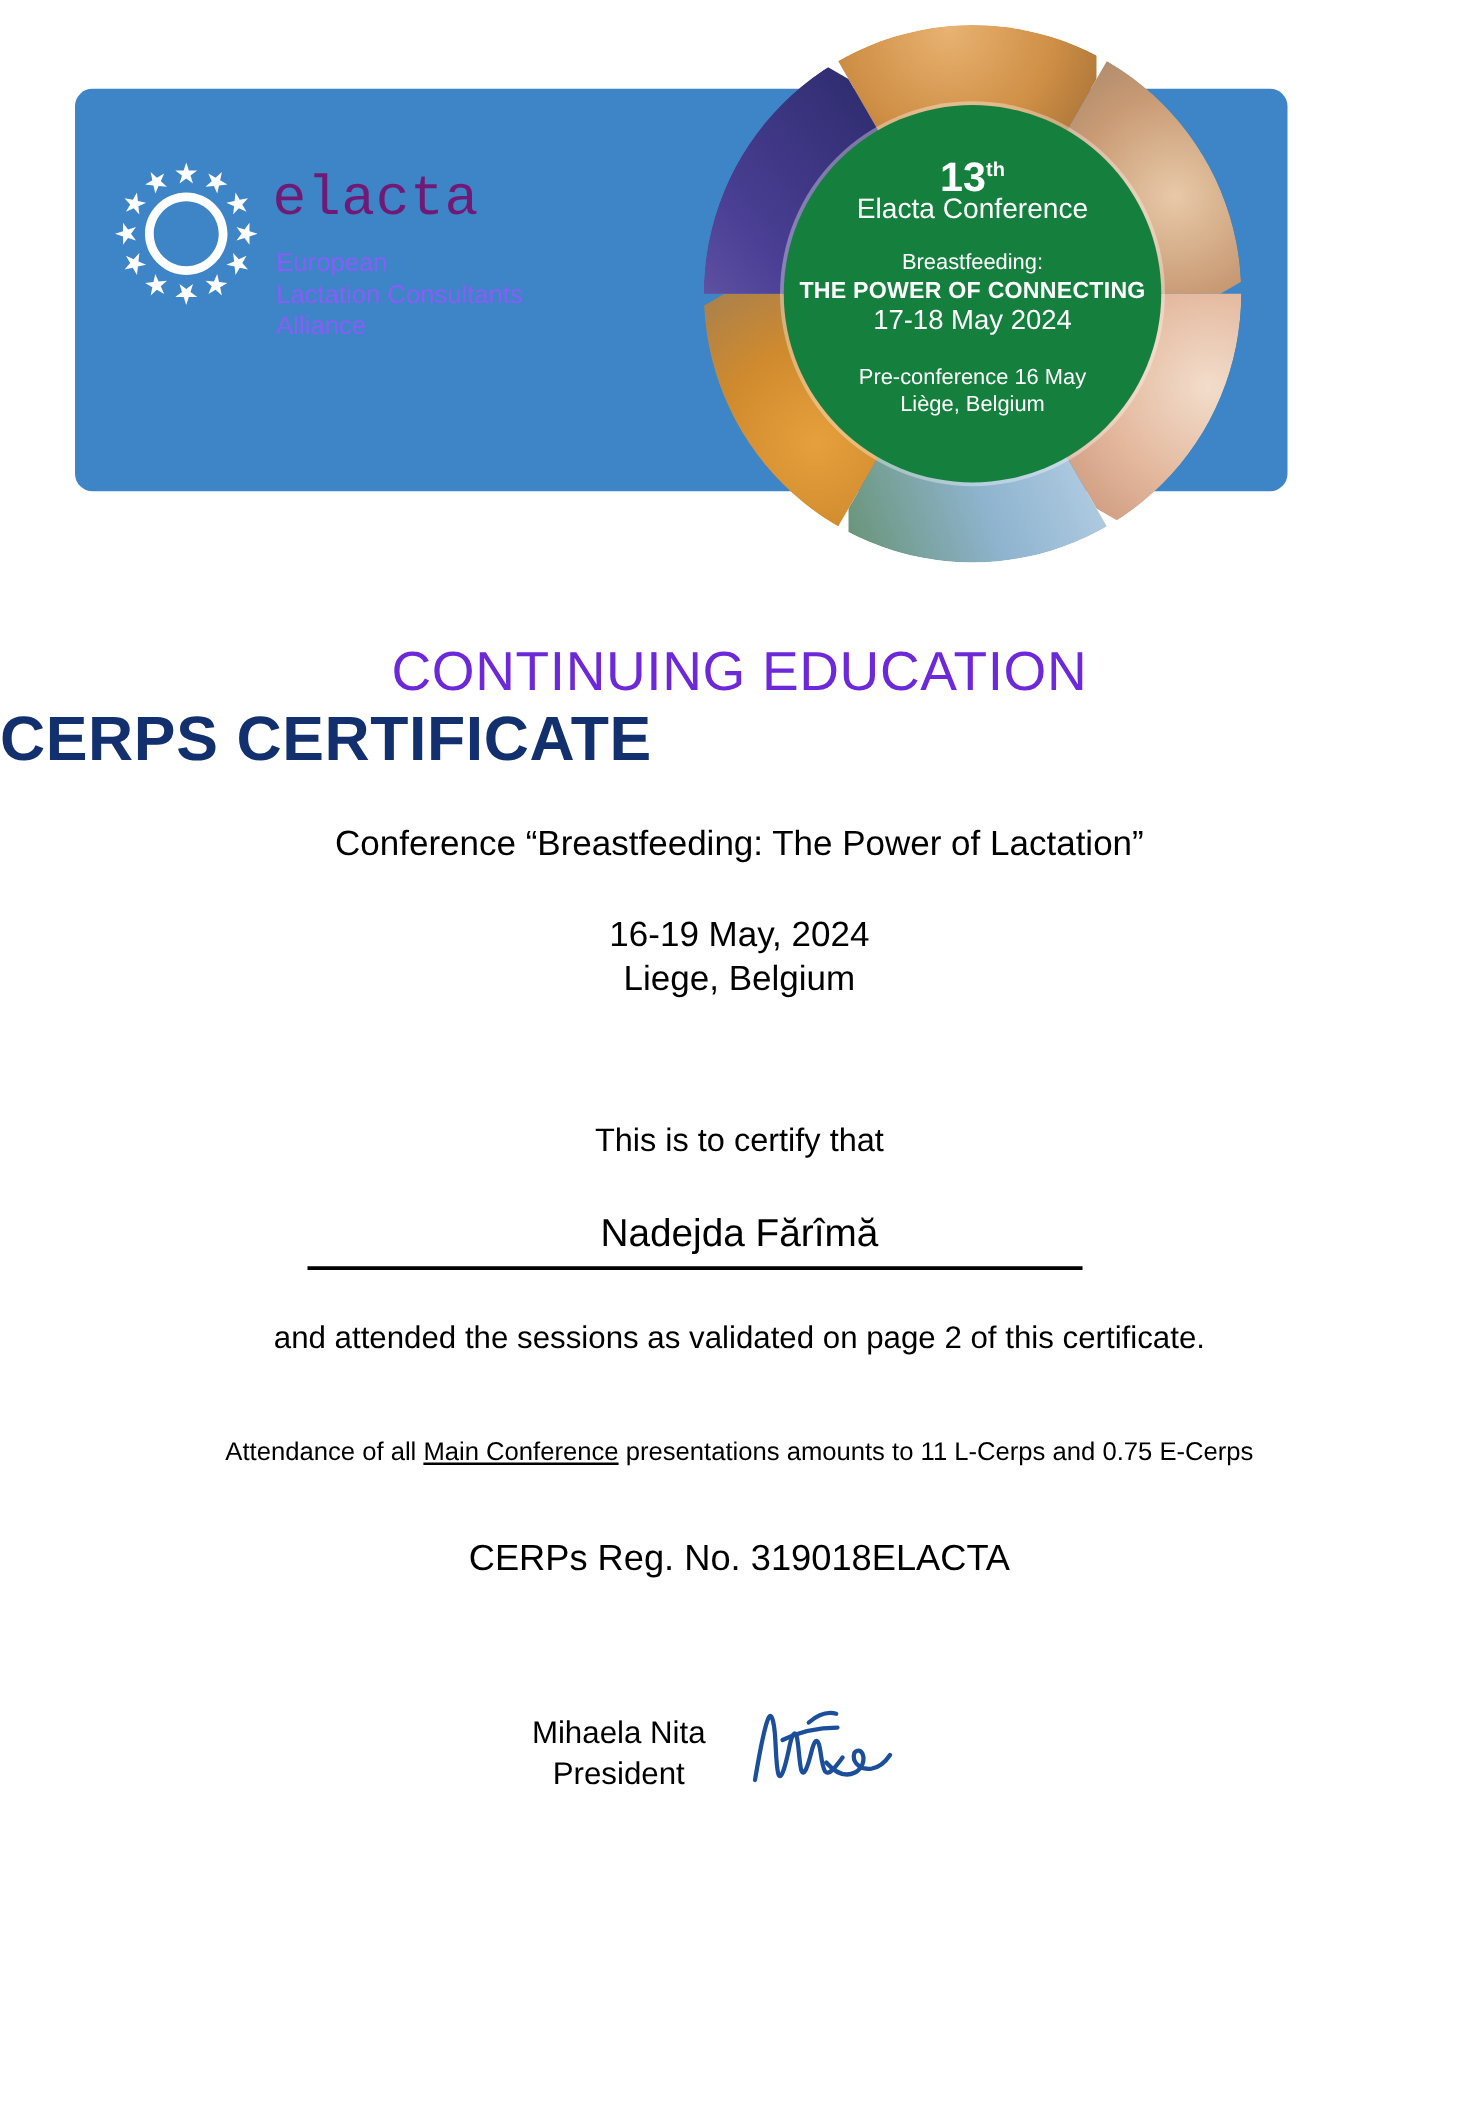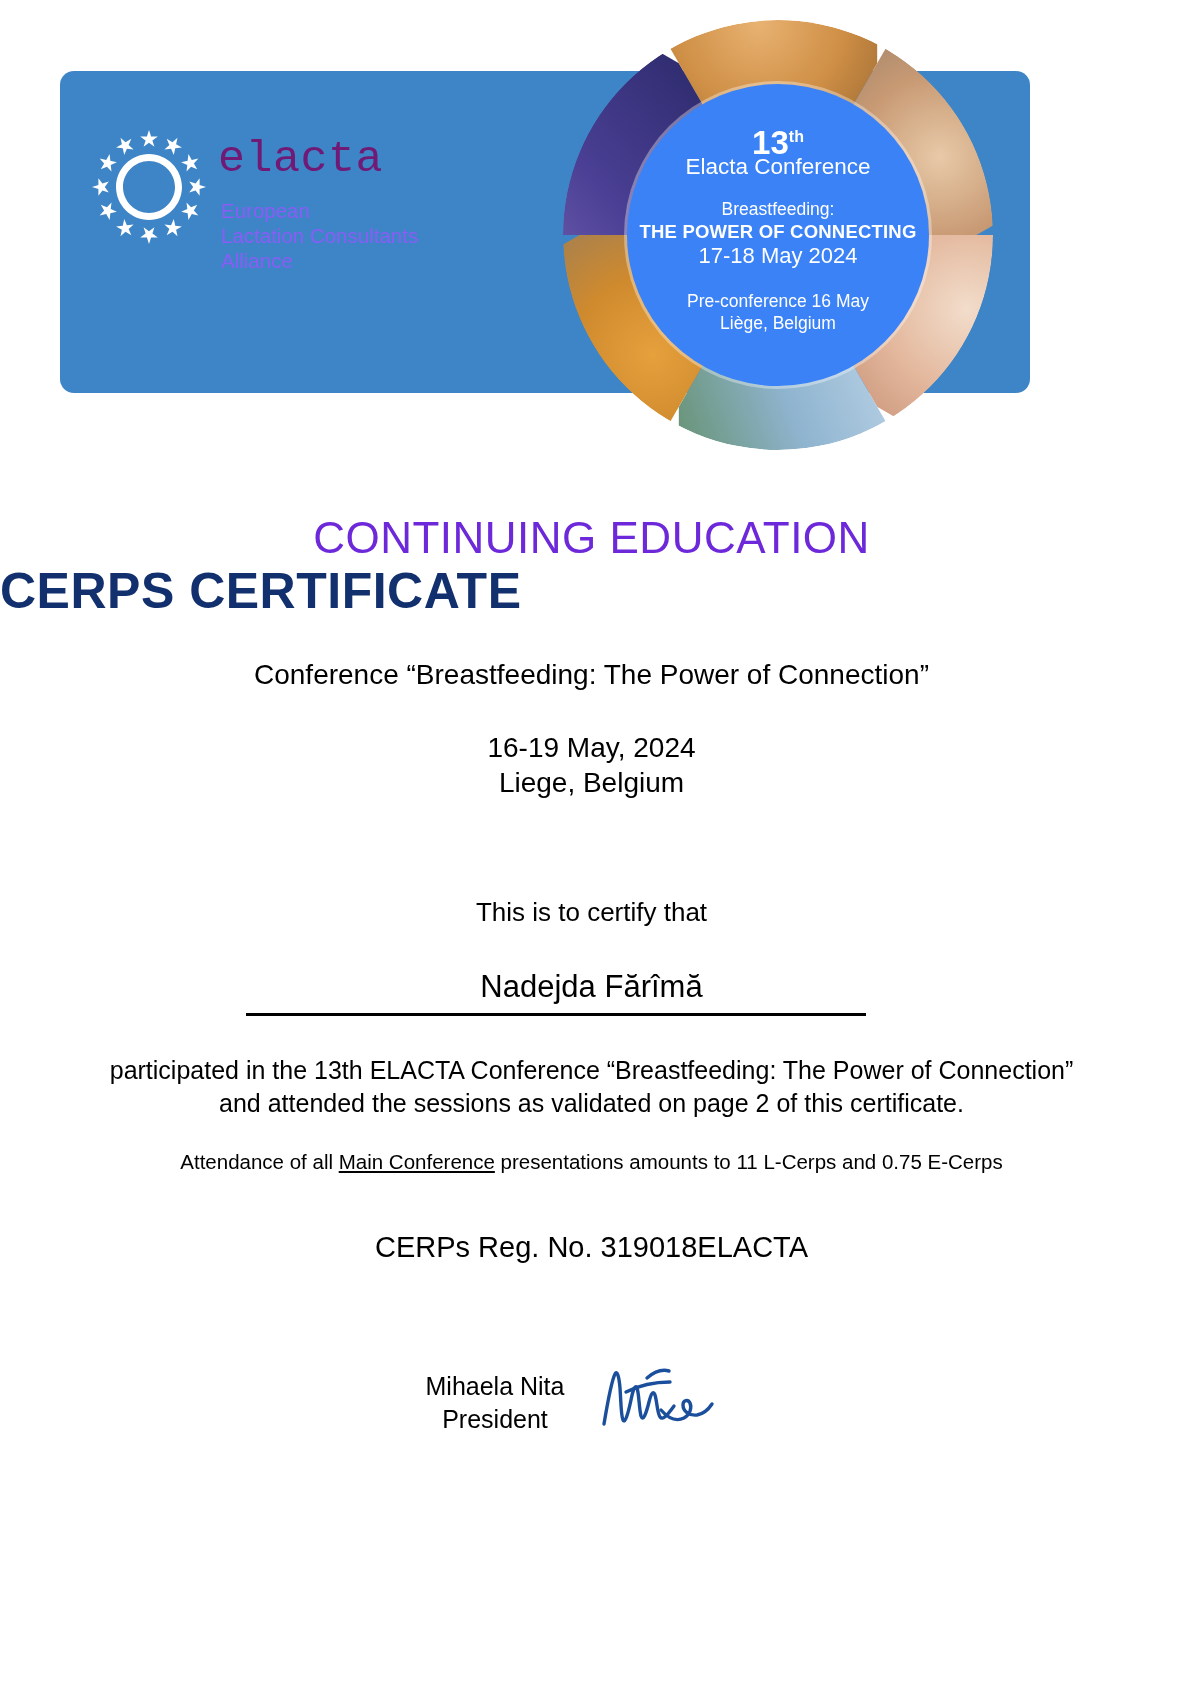--- a/index.html
+++ b/index.html
@@ -95,21 +95,21 @@
   .seg .fill { position: absolute; inset: 0; }
   .conf-inner {
     position: absolute;
     left: 50%;
     top: 50%;
     width: 302px;
     height: 302px;
     margin-left: -151px;
     margin-top: -151px;
     border-radius: 50%;
-    background: #3b82f6;
+    background: #15803d;
     color: #ffffff;
     text-align: center;
     box-shadow: 0 0 0 3px rgba(255,255,255,0.35);
   }
   .cl-13 {
     position: absolute; left:0; right:0; top: 36px;
     font-size: 33px; font-weight: bold; line-height: 33px;
   }
   .cl-13 sup { font-size: 16px; font-weight: bold; vertical-align: super; }
   .cl-name {
@@ -319,34 +319,33 @@
       <div class="cl-dates">17-18 May 2024</div>
       <div class="cl-pre">Pre-conference 16 May</div>
       <div class="cl-city">Liège, Belgium</div>
     </div>
   </div>
 </div>
 
 <div class="title1">CONTINUING EDUCATION</div>
 <div class="title2">CERPS CERTIFICATE</div>
 
-<div class="subtitle">Conference “Breastfeeding: The Power of Connection”</div>
+<div class="subtitle">Conference “Breastfeeding: The Power of Lactation”</div>
 
 <div class="datelines">
   <div>16-19 May, 2024</div>
   <div>Liege, Belgium</div>
 </div>
 
 <div class="certify">This is to certify that</div>
 
 <div class="recipient">Nadejda Fărîmă</div>
 <div class="name-rule"></div>
 
 <div class="para">
-  <div>participated in the 13th ELACTA Conference “Breastfeeding: The Power of Connection”</div>
   <div>and attended the sessions as validated on page 2 of this certificate.</div>
 </div>
 
 <div class="attendance"><span>Attendance of all </span><u>Main Conference</u><span> presentations amounts to 11 L-Cerps and 0.75 E-Cerps</span></div>
 
 <div class="regno">CERPs Reg. No. 319018ELACTA</div>
 
 <div class="sig-block">
   <div class="sig-name">Mihaela Nita</div>
   <div class="sig-role">President</div>

